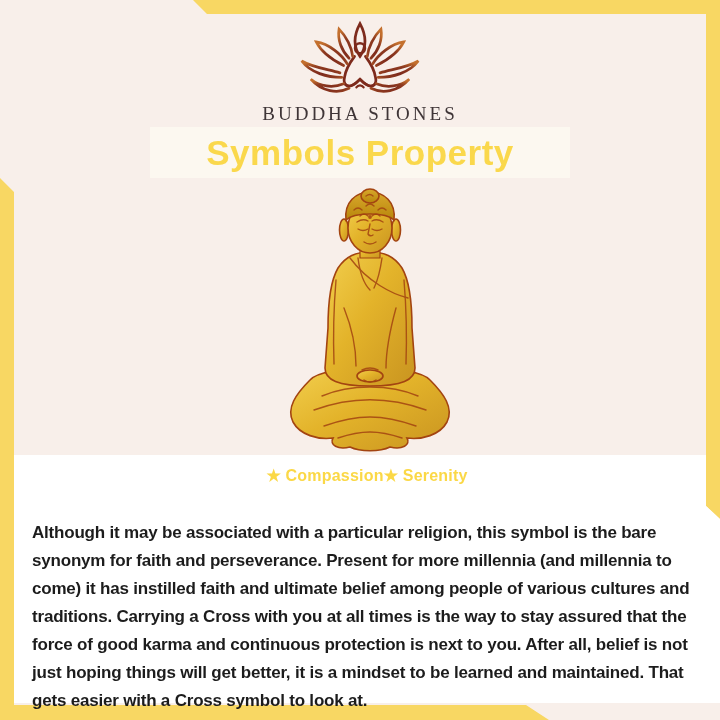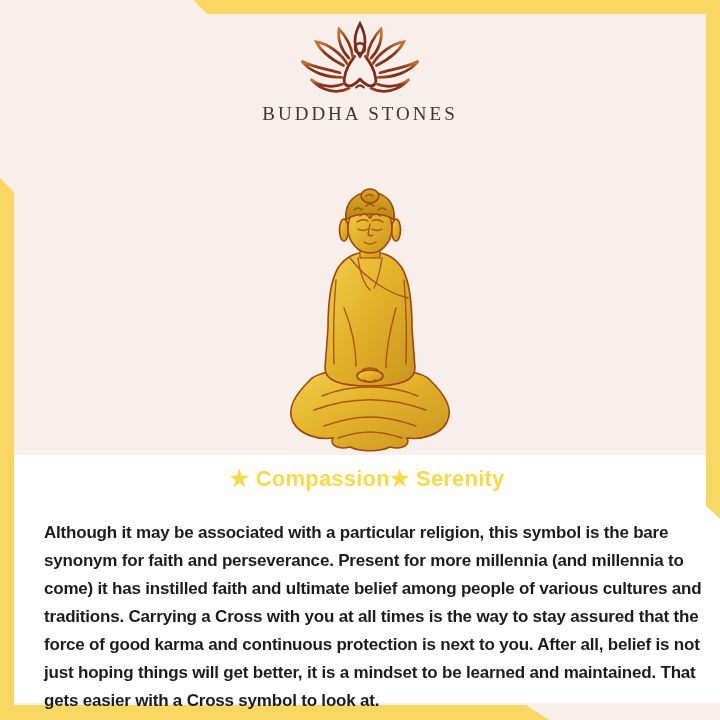--- a/index.html
+++ b/index.html
@@ -42,24 +42,24 @@
     position:absolute;inset:0;background:#F6D64F;
     clip-path:polygon(0 0,calc(100% - 8px) 0,calc(100% - 22px) 100%,0 100%);
   }
   .ribbon .label{
     position:absolute;inset:0;padding-right:22px;
     display:flex;align-items:center;justify-content:center;
     color:#FFFFFF;font-size:20px;font-weight:bold;letter-spacing:0.5px;
   }
   .traits{
     position:absolute;left:14px;top:466px;width:706px;text-align:center;
-    font-size:22px;font-weight:bold;color:#FBD846;letter-spacing:0.2px;
+    font-size:16px;font-weight:bold;color:#FBD846;letter-spacing:0.2px;
   }
   .paragraph{
-    position:absolute;left:44px;top:502px;width:668px;
+    position:absolute;left:32px;top:502px;width:668px;
     font-size:17px;line-height:28px;font-weight:bold;color:#1C1C1C;
     letter-spacing:-0.2px;text-align:left;
   }
 </style>
 </head>
 <body>
 
 <div class="canvas">
 
   <div class="sheet"></div>
@@ -94,20 +94,23 @@
       <path d="M48,58 C34,54 18,52 6,45 C16,58 34,63 50,63"></path>
       <path d="M92,58 C106,54 122,52 134,45 C124,58 106,63 90,63"></path>
 
       <path d="M52,70 C40,75 26,73 16,65 C28,79 46,81 58,75"></path>
       <path d="M88,70 C100,75 114,73 124,65 C112,79 94,81 82,75"></path>
     </g>
   </svg>
 
   <div class="brand">BUDDHA STONES</div>
 
+  <div class="title-box">
+    <h1>Symbols Property</h1>
+  </div>
 
   <svg class="buddha" viewBox="0 0 184 266">
     <defs>
       <linearGradient id="gold" x1="0" y1="0" x2="1" y2="1">
         <stop offset="0%" stop-color="#F2CF4E"></stop>
         <stop offset="45%" stop-color="#E3B32A"></stop>
         <stop offset="100%" stop-color="#C99420"></stop>
       </linearGradient>
       <linearGradient id="goldDark" x1="0" y1="0" x2="0" y2="1">
         <stop offset="0%" stop-color="#D9A82C"></stop>

